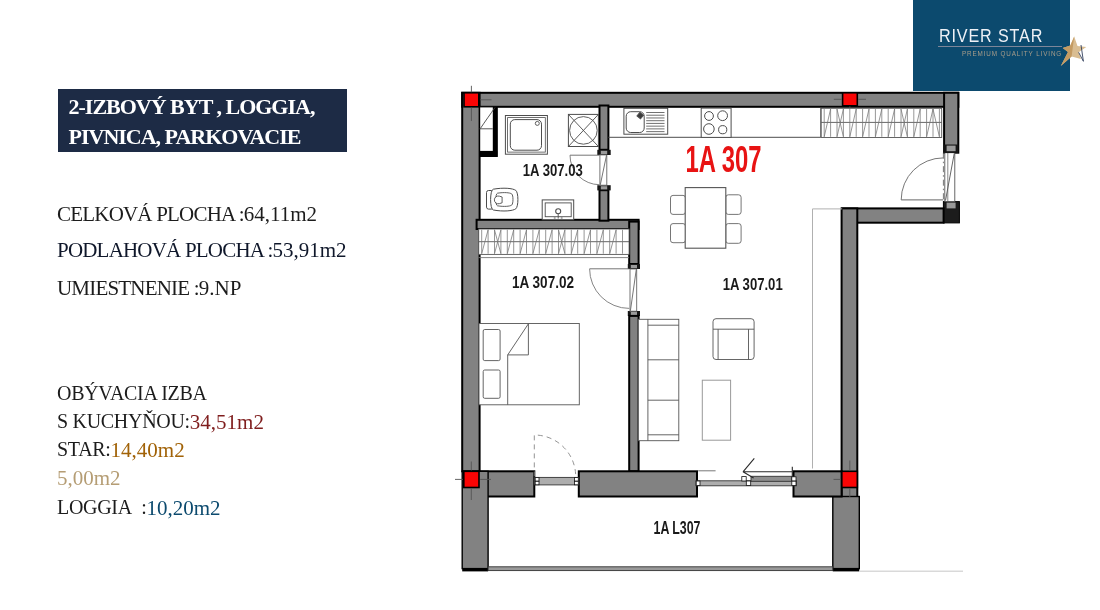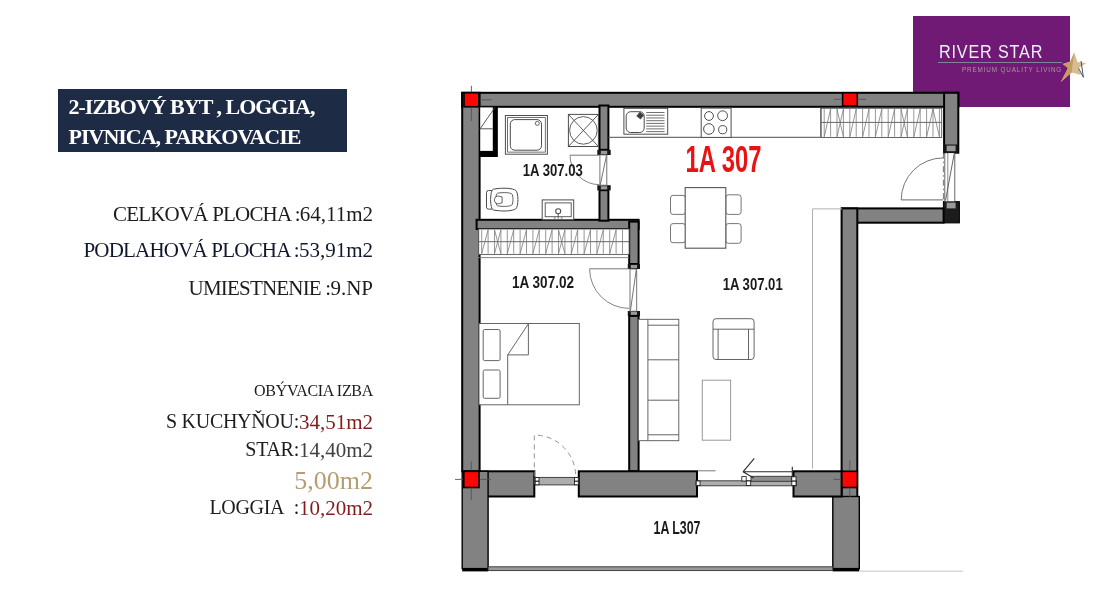--- a/index.html
+++ b/index.html
@@ -1,61 +1,61 @@
 <!DOCTYPE html>
 <html><head><meta charset="utf-8"><style>
 html,body{margin:0;padding:0;width:1100px;height:610px;background:#fff;overflow:hidden}
 body{font-family:"Liberation Sans",sans-serif;position:relative}
 .ser{font-family:"Liberation Serif",serif}
 .abs{position:absolute}
-.row{position:absolute;left:57px;width:316px;display:flex;justify-content:flex-end}
+.row{position:absolute;left:57px;width:316px;display:flex;justify-content:flex-start}
 </style></head>
 <body>
 
 <div class="abs ser" style="left:57.5px;top:89px;width:289px;height:62.5px;background:#1d2b45;color:#fff;font-size:22px;font-weight:bold;line-height:30px;padding-left:11px;box-sizing:border-box;padding-top:2.5px;letter-spacing:-1px">2-IZBOVÝ BYT , LOGGIA,<br>PIVNICA, PARKOVACIE STÁTIE</div>
 
 <div class="row ser" style="top:201.5px;font-size:21px;color:#1c1c1c">
     <span style="letter-spacing:-0.8px">CELKOVÁ PLOCHA :</span>
     <span>64,11m2</span>
   </div>
 
 <div class="row ser" style="top:238.2px;font-size:21px;color:#0f172a">
     <span style="letter-spacing:-0.8px">PODLAHOVÁ PLOCHA :</span>
     <span>53,91m2</span>
   </div>
 
 <div class="row ser" style="top:275.9px;font-size:21px;color:#1c1c1c">
     <span style="letter-spacing:-0.8px">UMIESTNENIE :</span>
     <span>9.NP</span>
   </div>
 
-<div class="row ser" style="top:382px;font-size:16px;color:#1c1c1c">
+<div class="row ser" style="top:382px;font-size:20px;color:#1c1c1c">
     <span style="letter-spacing:-0.3px">OBÝVACIA IZBA</span>
   </div>
 
 <div class="row ser" style="top:410.3px;font-size:20px;color:#1c1c1c">
     <span style="letter-spacing:-0.3px">S KUCHYŇOU:</span>
     <span style="color:#7f1d1d;font-size:21px">34,51m2</span>
   </div>
 
 <div class="row ser" style="top:437.6px;font-size:20px;color:#1c1c1c">
     <span style="letter-spacing:-0.3px">STAR:</span>
-    <span style="color:#404040;font-size:21px">14,40m2</span>
+    <span style="color:#a16207;font-size:21px">14,40m2</span>
   </div>
 
 <div class="row ser" style="top:465.8px;font-size:20px;color:#1c1c1c">
-    <span style="color:#b59d74;font-size:26px">5,00m2</span>
+    <span style="color:#b59d74;font-size:21px">5,00m2</span>
   </div>
 
 <div class="row ser" style="top:495.5px;font-size:20px;color:#1c1c1c">
     <span style="letter-spacing:-0.3px">LOGGIA&nbsp; :</span>
-    <span style="color:#7f1d1d;font-size:21px">10,20m2</span>
-  </div>
-
-<div class="abs" style="left:913px;top:16px;width:157px;height:91px;background:#701a75">
+    <span style="color:#0c4a6e;font-size:21px">10,20m2</span>
+  </div>
+
+<div class="abs" style="left:913px;top:0;width:157px;height:91px;background:#0c4a6e">
 
 <div class="abs" style="left:26px;top:25px;font-size:19px;letter-spacing:1px;color:#eef1f6;white-space:nowrap;transform:scaleX(0.85);transform-origin:left top">RIVER STAR</div>
 
 <div class="abs" style="left:25px;top:45.5px;width:124px;height:1px;background:#7d8699"></div>
 
 <div class="abs" style="left:49px;top:49px;font-size:8px;letter-spacing:1.1px;color:#a99d8a;white-space:nowrap;transform:scaleX(0.79);transform-origin:left top">PREMIUM QUALITY LIVING</div>
 
 <svg class="abs" style="left:142px;top:32px" width="36" height="38" viewBox="0 0 36 38">
 <polygon points="19.2,4.6 22.5,14.0 31.3,15.0 23.6,20.3 26.0,27.0 16.6,24.5 5.8,34.0 13.0,20.0 7.7,16.1 15.3,13.4" fill="#d9bd92"></polygon>
 <polygon points="19.2,4.6 16.6,24.5 5.8,34.0 13.0,20.0 7.7,16.1 15.3,13.4" fill="#c49b63"></polygon>

